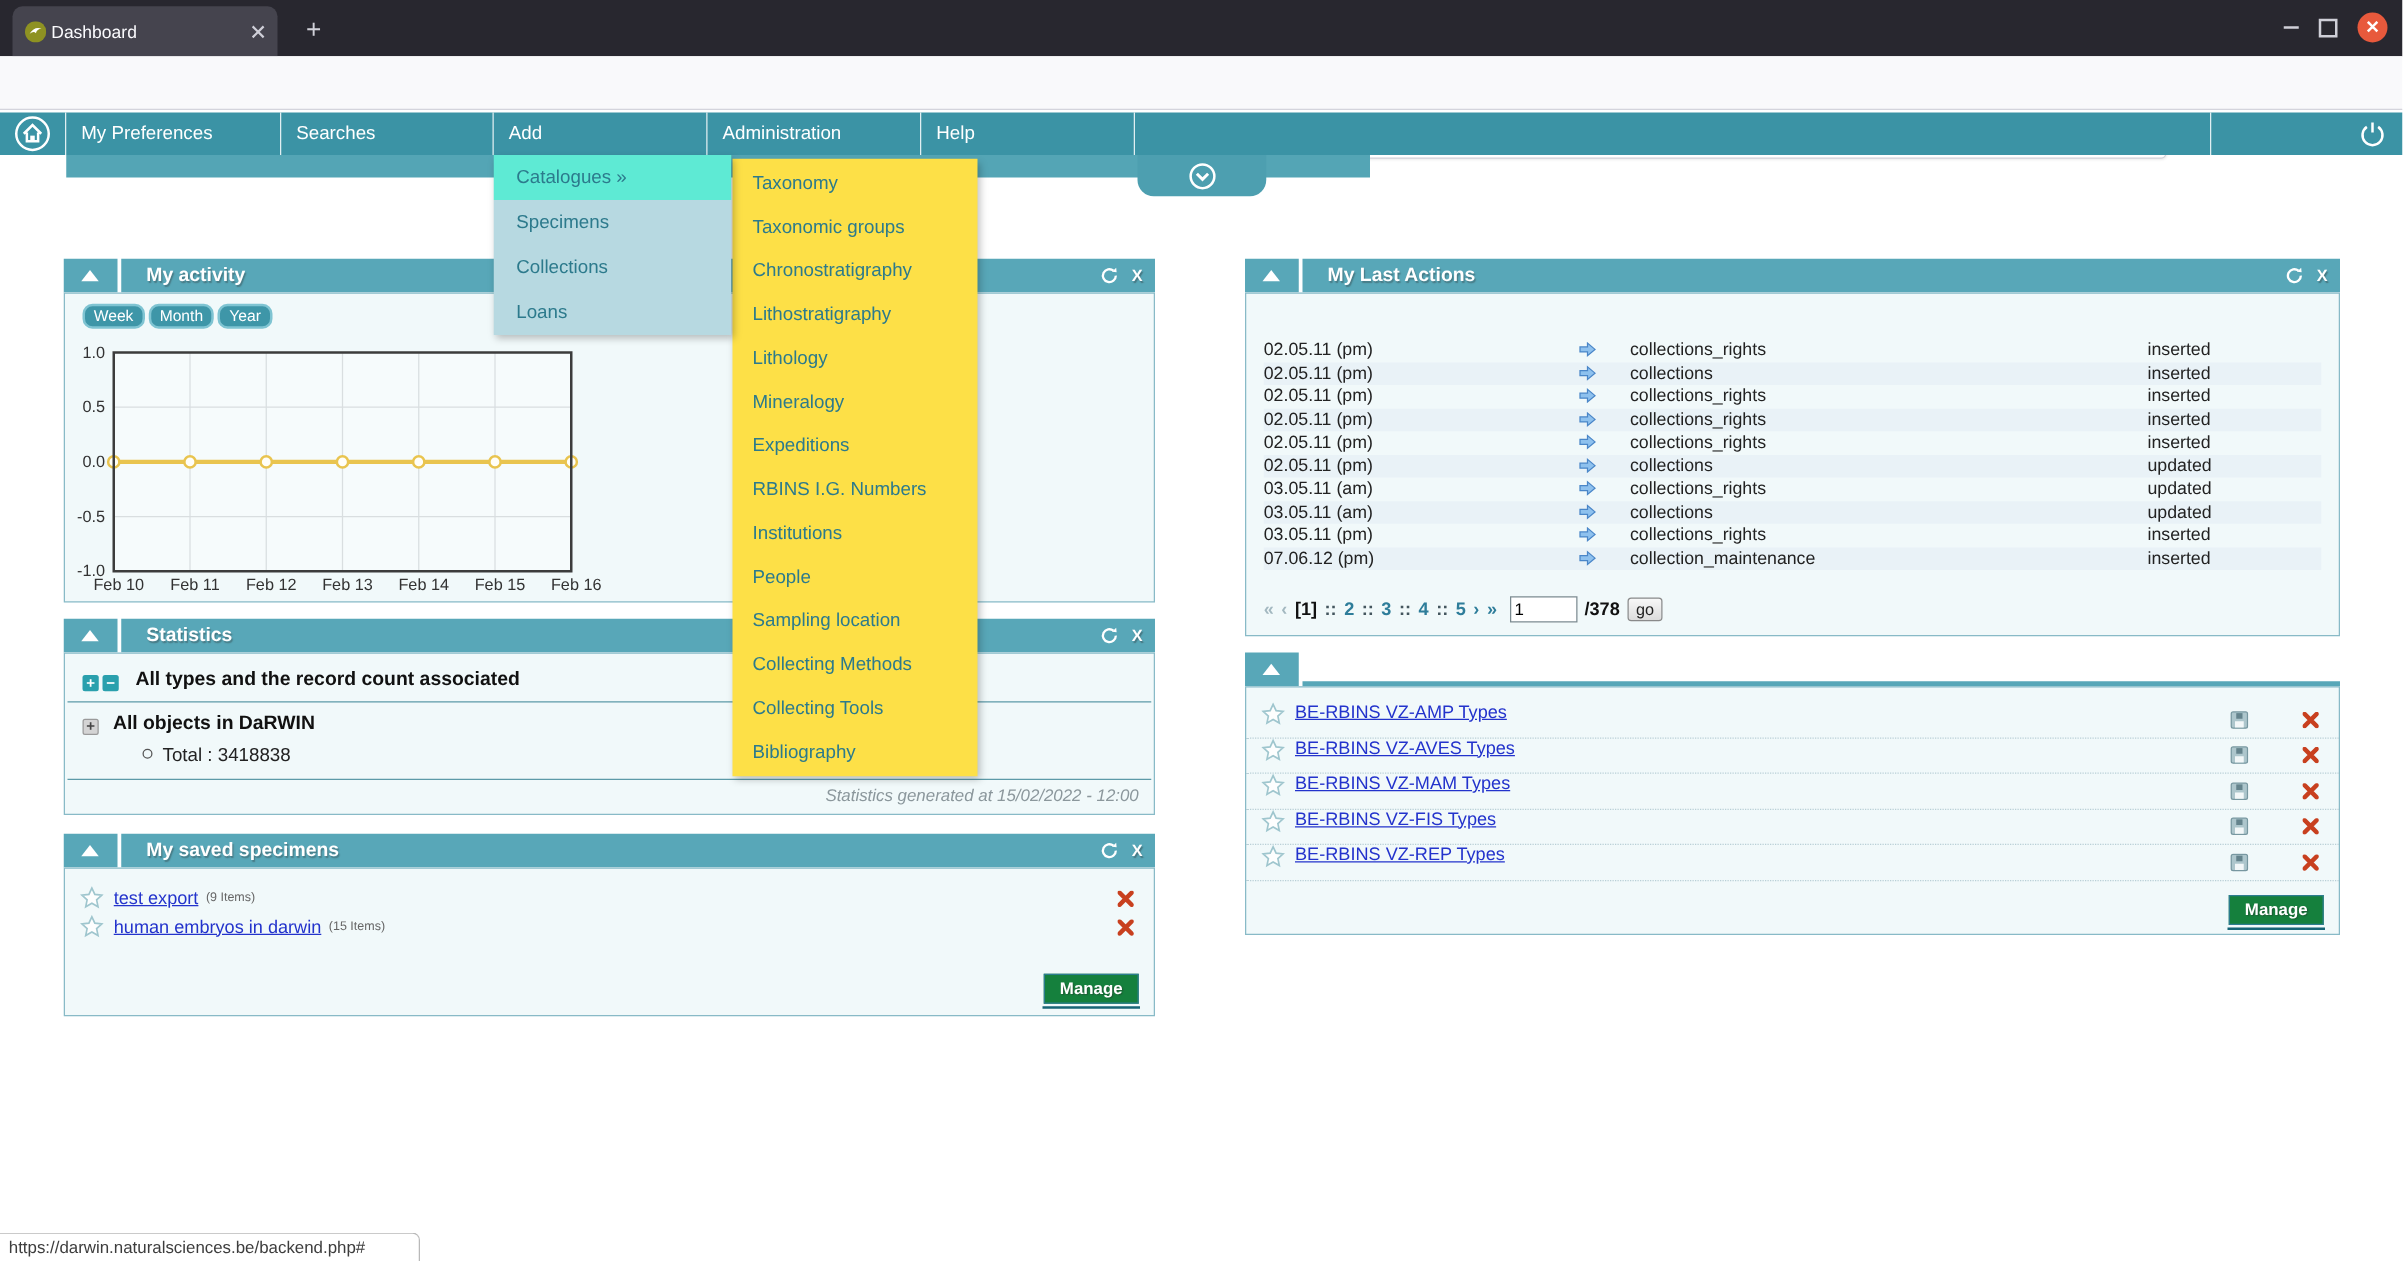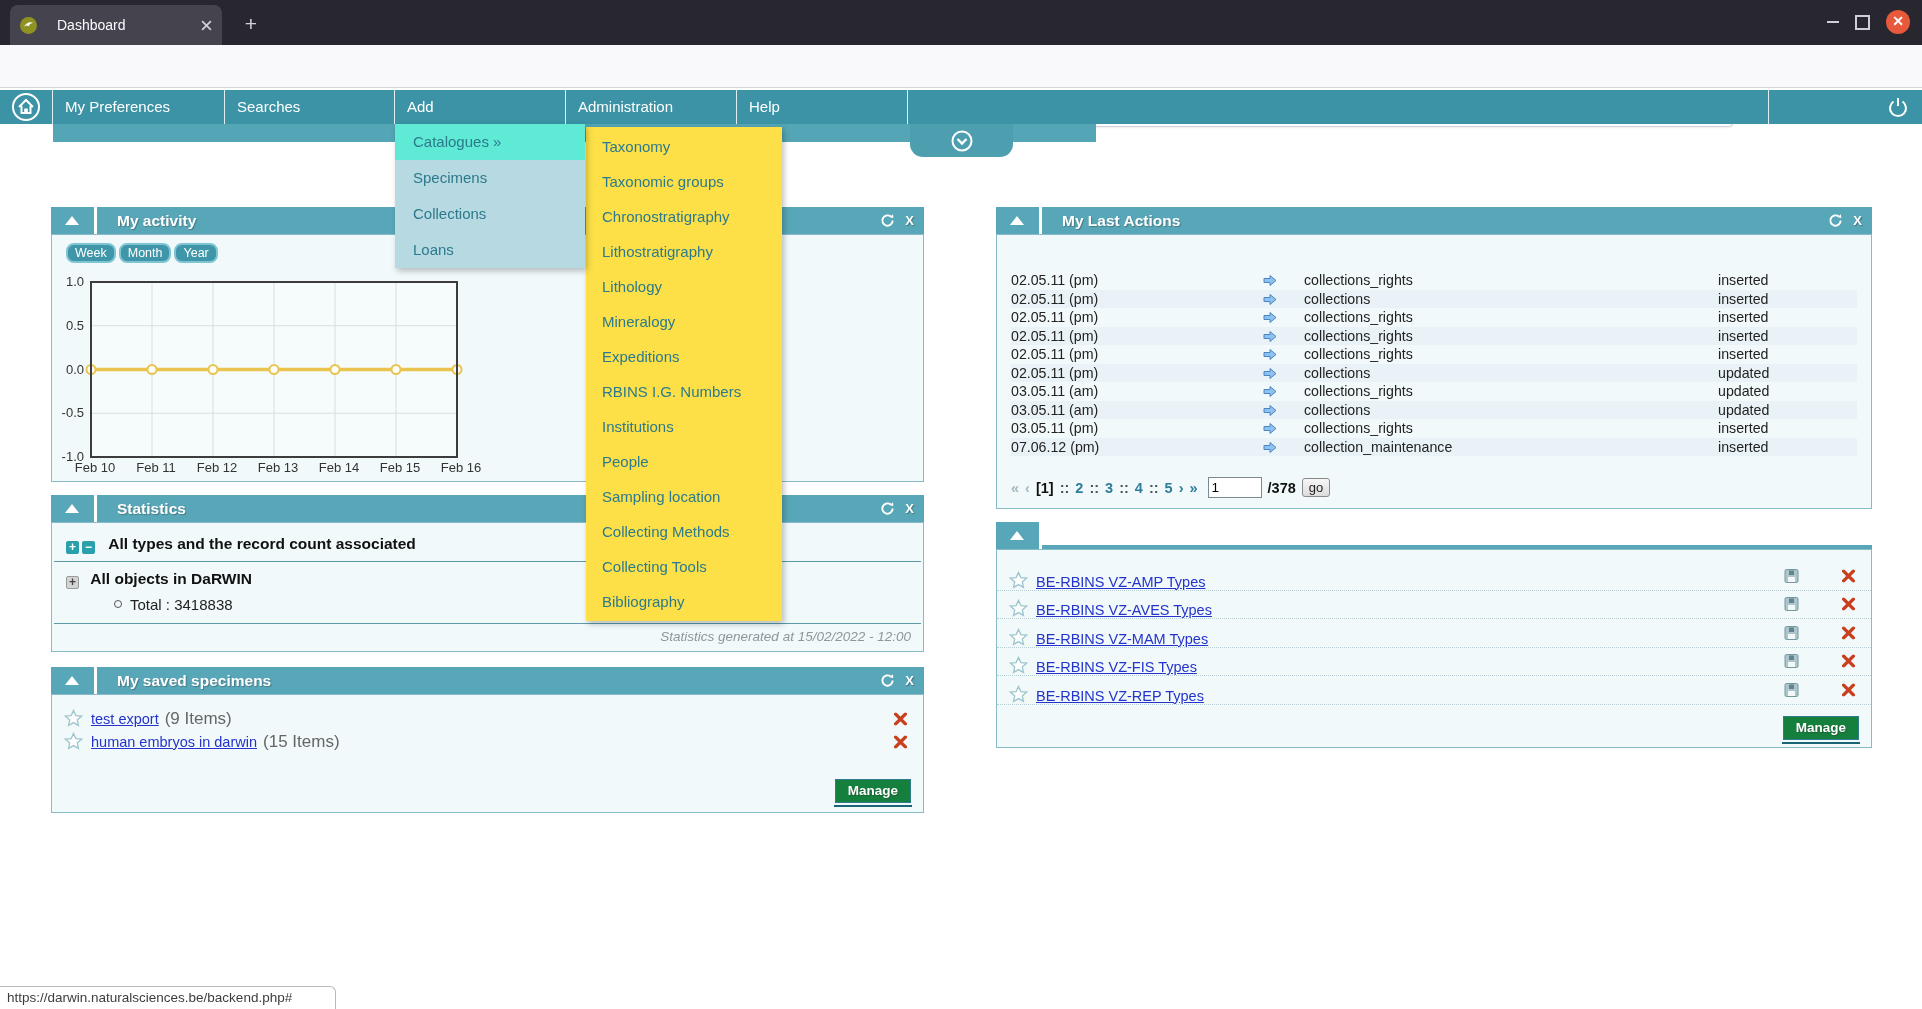--- a/index.html
+++ b/index.html
@@ -3,21 +3,21 @@
 <meta charset="utf-8">
 <style>
   html,body{margin:0;padding:0;}
   body{width:1922px;height:1009px;overflow:hidden;background:#fff;
        font-family:"Liberation Sans",sans-serif;position:relative;}
 
   
   #tabbar{position:absolute;left:0;top:0;width:1922px;height:45px;background:#28272f;}
   #tab{position:absolute;left:10px;top:5px;width:212px;height:40px;background:#45444e;
        border-radius:8px 8px 0 0;display:flex;align-items:center;padding:0 10px;box-sizing:border-box;}
-  #tab .title{color:#fbfbfe;font-size:14px;margin-left:20px;flex:1;}
+  #tab .title{color:#fbfbfe;font-size:14px;margin-left:4px;flex:1;}
   .tabclose{color:#cfcfd8;font-size:13px;cursor:pointer;}
   #newtab{position:absolute;left:236px;top:10px;width:30px;height:30px;color:#d0d0d8;
           font-size:21px;text-align:center;line-height:28px;border-radius:4px;}
   .winctl{position:absolute;top:10px;height:24px;display:flex;gap:16px;right:12px;align-items:center;}
   .wmin{width:12px;height:2px;background:#cfcfd8;}
   .wmax{width:11px;height:11px;border:2px solid #cfcfd8;}
   .wclose{width:24px;height:24px;border-radius:50%;background:#e8593c;color:#fff;text-align:center;
           line-height:22px;font-size:14px;font-weight:bold;}
 
   #navbar{position:absolute;left:0;top:45px;width:1922px;height:43px;background:#f9f9fb;
@@ -71,23 +71,23 @@
       font-size:12px;line-height:13px;text-align:center;font-weight:bold;margin-right:3px;vertical-align:-2px;}
   .sq.gray{background:#d4d4d4;color:#444;border:1px solid #9a9a9a;width:11px;height:11px;line-height:11px;}
   .stat-line{position:absolute;font-size:15.5px;font-weight:bold;color:#111;}
   .stat-hr{position:absolute;left:2px;right:2px;height:0;border-top:1px solid #5d9aa8;}
   .odot{display:inline-block;width:6px;height:6px;border:1px solid #555;border-radius:50%;
         margin-right:8px;vertical-align:2px;}
   .stat-gen{position:absolute;right:12px;font-style:italic;font-size:13.5px;color:#8b979c;}
 
   
   .bluelink{color:#2333cc;text-decoration:underline;font-size:14.5px;}
-  .count{color:#666;font-size:17px;margin-left:6px;}
+  .count{color:#666;font-size:10px;margin-left:6px;}
   .ss-row{position:relative;height:23px;display:flex;align-items:center;padding-left:12px;text-align:right;}
-  .sr-row{position:relative;height:28.5px;display:flex;align-items:flex-end;padding-left:12px;
+  .sr-row{position:relative;height:28.5px;display:flex;align-items:flex-start;padding-left:12px;
           border-bottom:1px dotted #b9cfd6;box-sizing:border-box;}
   .rowstar{margin-right:8px;flex:0 0 auto;}
   .redx{position:absolute;right:16px;top:50%;transform:translateY(-50%);}
   .saveic{position:absolute;right:72px;top:50%;transform:translateY(-50%);}
   .manage{position:absolute;right:12px;width:76px;height:24px;background:#15803d;border:1px solid #2d7d8f;
           color:#fff;font-weight:bold;font-size:13.5px;text-align:center;line-height:22px;
           text-shadow:1px 1px 1px rgba(40,40,40,.4);box-sizing:border-box;}
   .manage::after{content:"";position:absolute;left:-2px;right:-2px;bottom:-5px;height:2px;background:#176577;}
 
   

